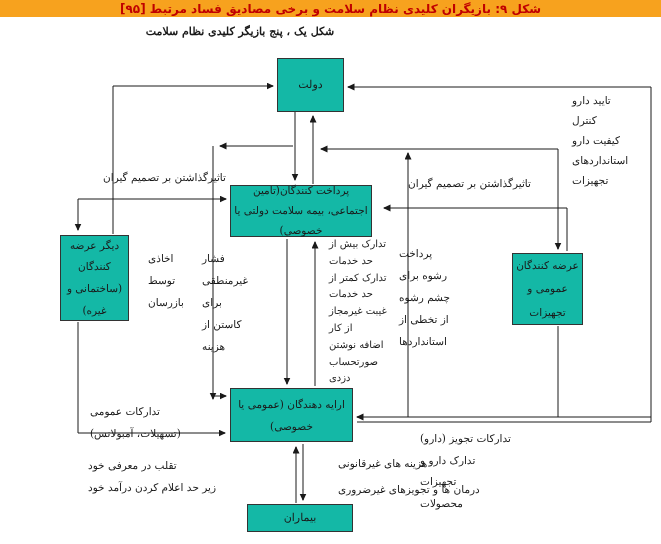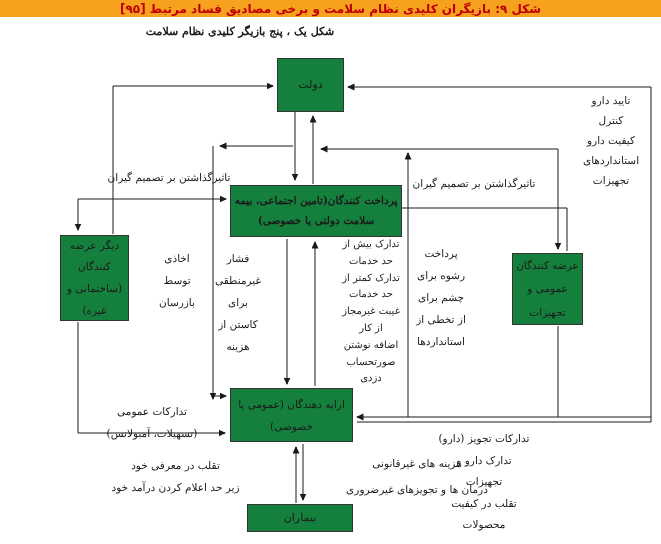--- a/index.html
+++ b/index.html
@@ -4,30 +4,30 @@
 <style>
   html,body{margin:0;padding:0;background:#fff;}
   .stage{position:relative;width:661px;height:544px;background:#fff;overflow:hidden;
          font-family:"DejaVu Serif",serif;color:#1a1a1a;}
   .header-bar{position:absolute;left:0;top:0;width:661px;height:17px;
               display:flex;align-items:center;justify-content:center;
               font-family:"DejaVu Sans",sans-serif;font-weight:bold;font-size:12px;}
   .subtitle{position:absolute;left:130px;top:25px;width:220px;text-align:center;
             font-weight:bold;font-size:11px;}
   svg.arrows{position:absolute;left:0;top:0;}
-  .node{position:absolute;border:1px solid #333;background:#15803d;
+  .node{position:absolute;border:1px solid #333;background:#14b8a6;
         display:flex;align-items:center;justify-content:center;text-align:center;
         font-size:10.5px;line-height:1.9;padding:1px 3px;box-sizing:border-box;}
   .node-gov{left:277px;top:58px;width:67px;height:54px;font-size:11px;}
-  .node-payers{left:230px;top:185px;width:172px;height:52px;font-weight:bold;}
+  .node-payers{left:230px;top:185px;width:142px;height:52px;}
   .node-othersup{left:60px;top:235px;width:69px;height:86px;line-height:2.05;}
   .node-drugsup{left:512px;top:253px;width:71px;height:72px;line-height:2.2;}
   .node-providers{left:230px;top:388px;width:123px;height:54px;line-height:2.1;}
   .node-patients{left:247px;top:504px;width:106px;height:28px;font-size:11px;}
-  .lbl{position:absolute;text-align:center;font-size:10.5px;}
+  .lbl{position:absolute;text-align:left;font-size:10.5px;}
   .lbl-influence-left{left:103px;top:171px;width:132px;}
   .lbl-influence-right{left:408px;top:177px;width:132px;}
   .lbl-approval{left:572px;top:90px;width:78px;line-height:20px;}
   .lbl-extortion{left:148px;top:247px;width:58px;line-height:22px;}
   .lbl-pressure{left:202px;top:247px;width:72px;line-height:22px;}
   .lbl-services{left:316px;top:236px;width:84px;line-height:16.8px;font-size:10px;padding-left:13px;}
   .lbl-bribes{left:399px;top:242px;width:84px;line-height:22px;}
   .lbl-procurement{left:90px;top:400px;width:124px;line-height:22px;}
   .lbl-fraud{left:88px;top:454px;width:175px;line-height:22px;}
   .lbl-illegal{left:338px;top:450px;width:158px;line-height:26px;}
@@ -114,21 +114,21 @@
     <div>غیبت غیرمجاز</div>
     <div>از کار</div>
     <div>اضافه نوشتن</div>
     <div>صورتحساب</div>
     <div>دزدی</div>
   </div>
 
   <div class="lbl lbl-bribes" dir="rtl">
     <div>پرداخت</div>
     <div>رشوه برای</div>
-    <div>چشم برای</div>
+    <div>چشم رشوه</div>
     <div>از تخطی از</div>
     <div>استانداردها</div>
   </div>
 
   <div class="lbl lbl-procurement" dir="rtl">
     <div>تدارکات عمومی</div>
     <div>(تسهیلات، آمبولانس)</div>
   </div>
 
   <div class="lbl lbl-fraud" dir="rtl">
@@ -138,17 +138,16 @@
 
   <div class="lbl lbl-illegal" dir="rtl">
     <div>هزینه های غیرقانونی</div>
     <div>درمان ها و تجویزهای غیرضروری</div>
   </div>
 
   <div class="lbl lbl-prescribing" dir="rtl">
     <div>تدارکات تجویز (دارو)</div>
     <div>تدارک دارو و</div>
     <div>تجهیزات</div>
-    <div>تقلب در کیفیت</div>
     <div>محصولات</div>
   </div>
 
 </div>
 
 </body></html>

